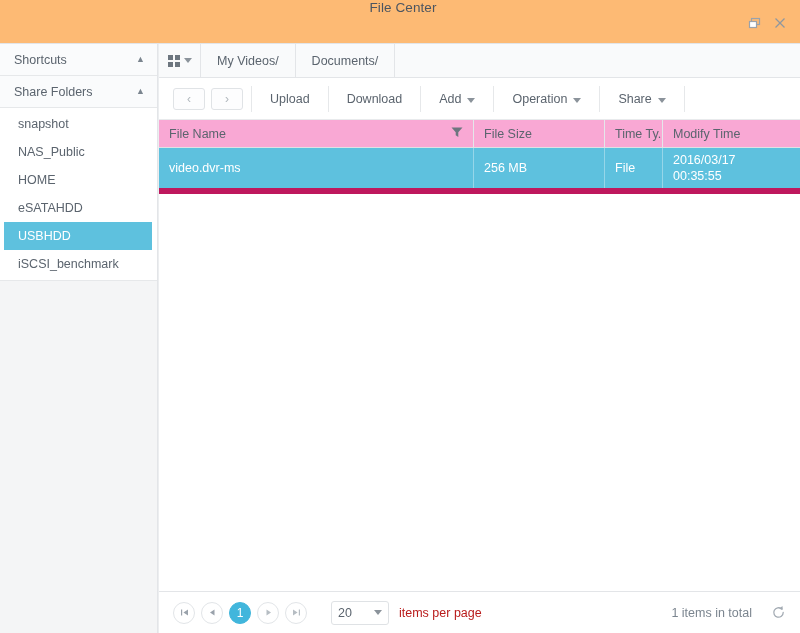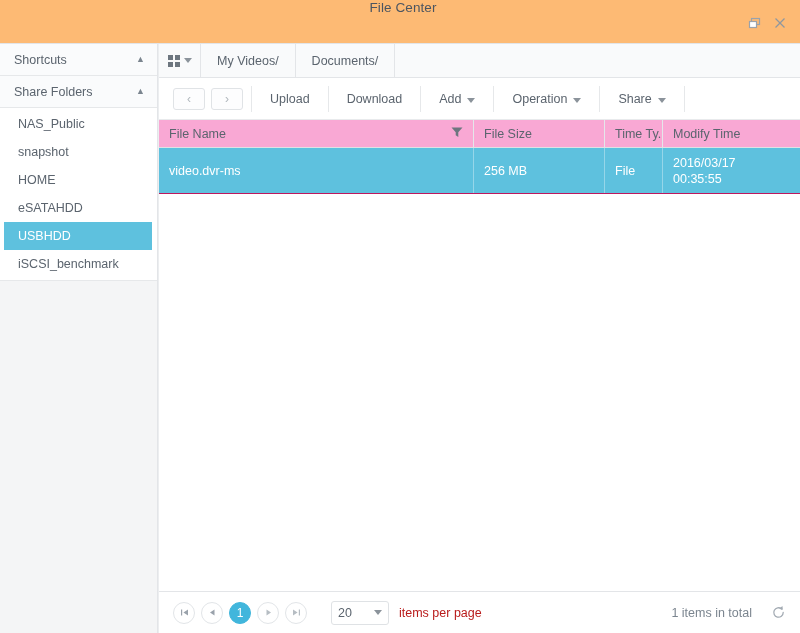--- a/index.html
+++ b/index.html
@@ -243,21 +243,21 @@
   .th:last-child { border-right: none; }
   .th .filter-icon { margin-left: auto; }
   .col-name { width: 315px; }
   .col-size { width: 131px; }
   .col-type { width: 58px; }
   .col-time { flex: 1; }
 
   .trow {
     display: flex;
     min-height: 46px;
-    border-bottom: 1px solid #be185d;
+    border-bottom: 6px solid #be185d;
     background: #ffffff;
   }
   .trow.selected { background: #5ec1de; }
   .td {
     display: flex;
     align-items: center;
     font-size: 12.5px;
     color: #5b646e;
     padding: 0 10px;
     border-right: 1px solid rgba(255,255,255,0.35);
@@ -372,24 +372,24 @@
         </div>
       </div>
 
       <div class="side-group">
         <div class="side-header">
           <span>Share Folders</span>
           <span class="caret">▲</span>
         </div>
         <div class="side-list">
           <div class="side-item">
+            <span>snapshot</span>
+          </div>
+          <div class="side-item">
             <span>NAS_Public</span>
-          </div>
-          <div class="side-item">
-            <span>snapshot</span>
           </div>
           <div class="side-item">
             <span>HOME</span>
           </div>
           <div class="side-item">
             <span>eSATAHDD</span>
           </div>
           <div class="side-item selected">
             <span>USBHDD</span>
           </div>

